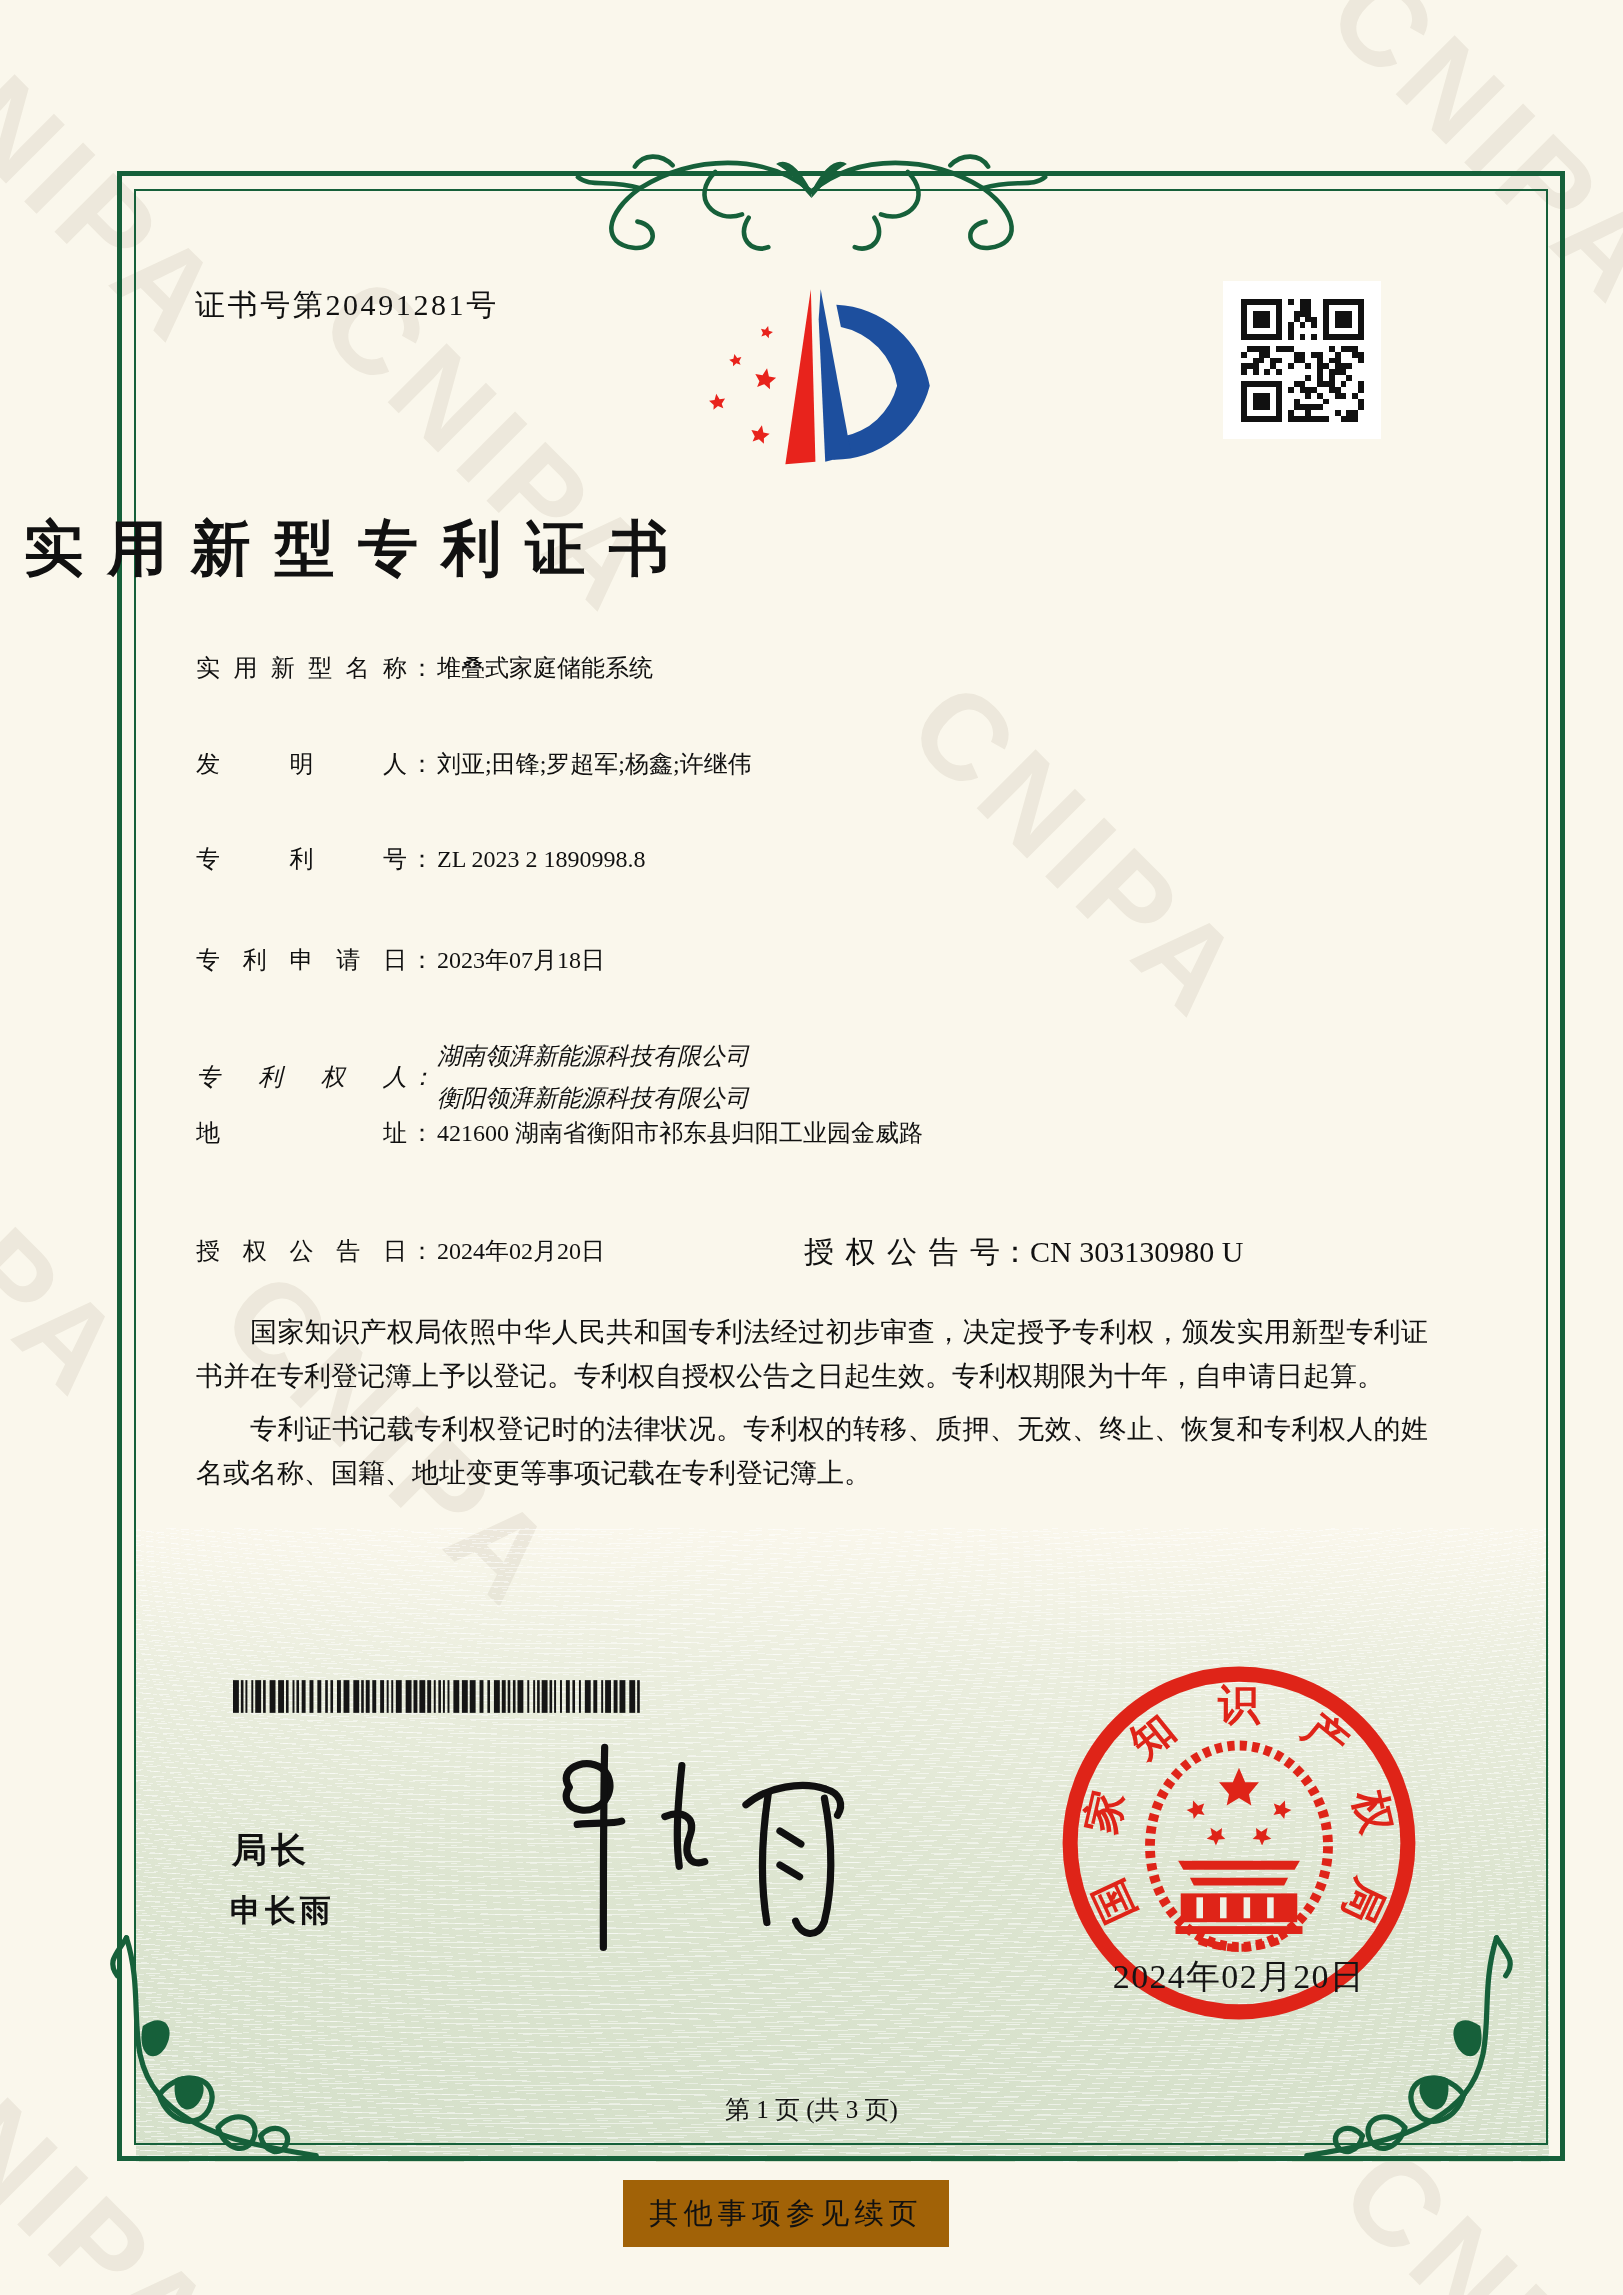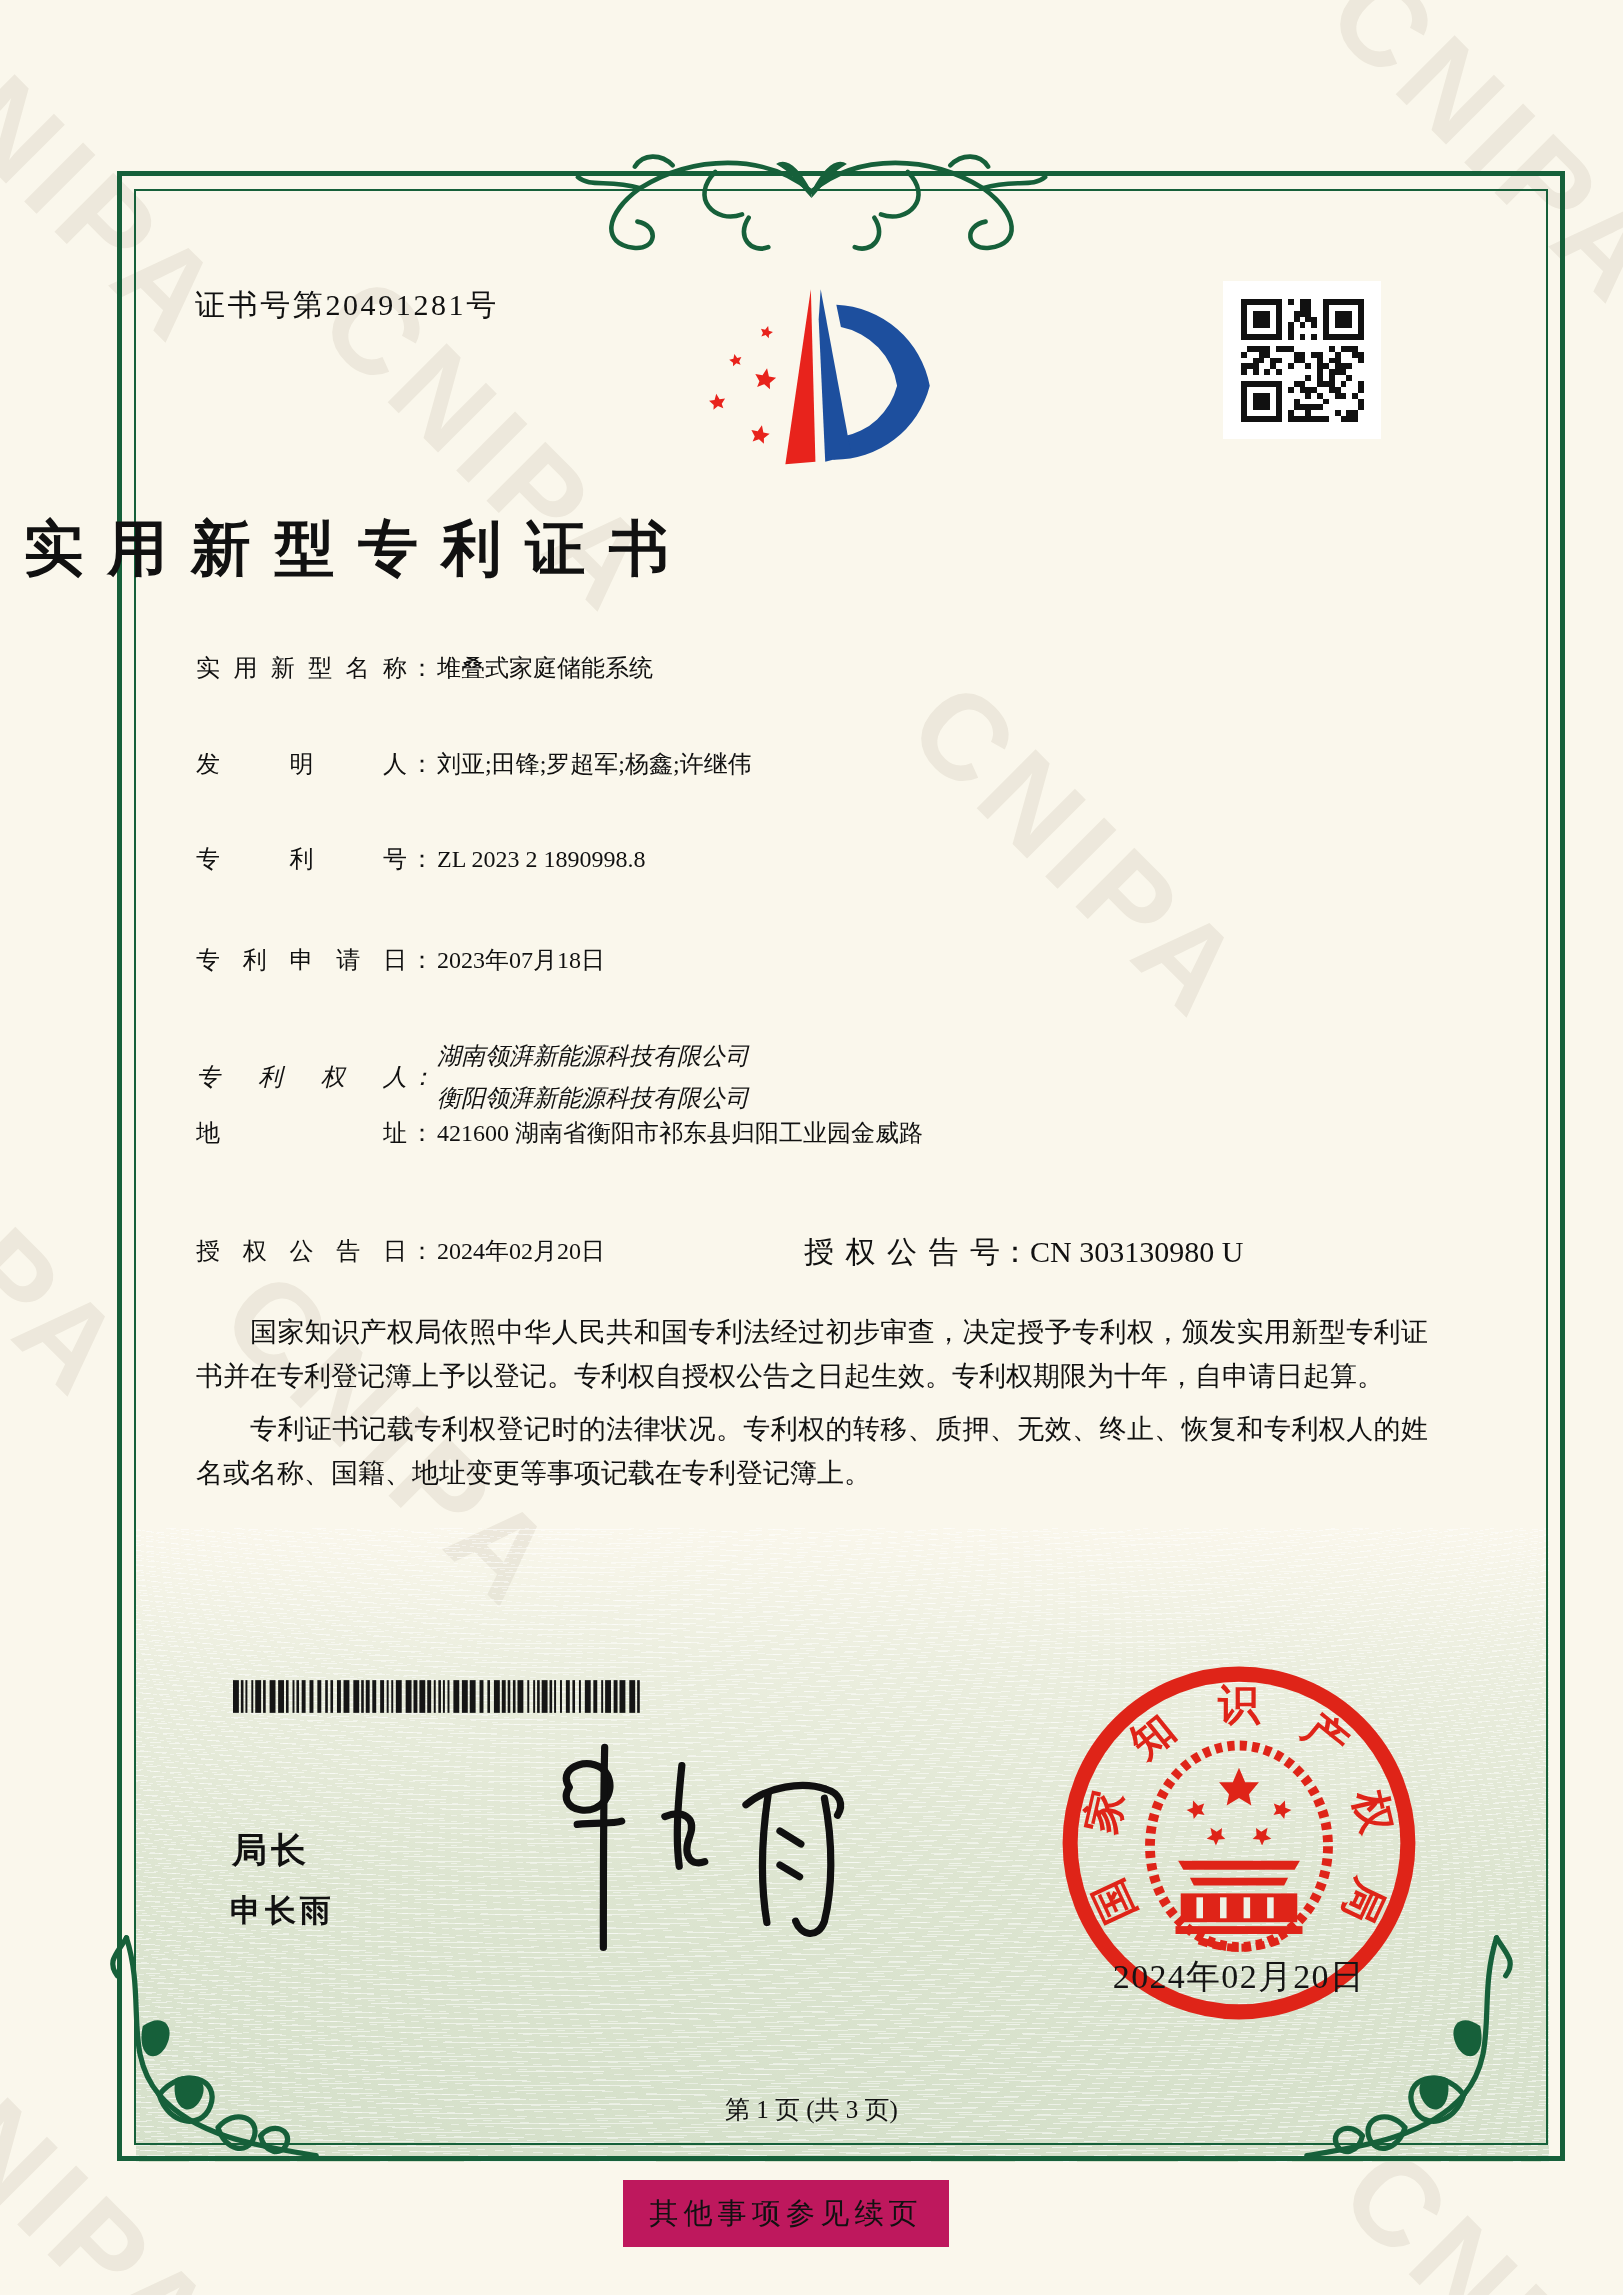--- a/index.html
+++ b/index.html
@@ -62,21 +62,21 @@
       font-weight:bold;font-size:35px;letter-spacing:3.9px;z-index:5;}
   .sig-name{position:absolute;left:230px;top:1890px;font-family:"Liberation Sans",sans-serif;
       font-weight:bold;font-size:31px;letter-spacing:3.9px;z-index:5;}
   .signature{position:absolute;left:471px;top:1725px;z-index:5;}
 
   .seal{position:absolute;left:1059px;top:1663px;width:360px;height:360px;z-index:6;}
   .seal-date{position:absolute;left:0;top:291px;width:100%;text-align:center;font-size:34px;
       letter-spacing:1.3px;color:#151515;z-index:7;}
 
   .footer-page{position:absolute;left:0;top:2093px;width:1623px;text-align:center;font-size:25px;z-index:5;}
-  .cont-box{position:absolute;left:623px;top:2180px;width:326px;height:67px;background:#be185d;
+  .cont-box{position:absolute;left:623px;top:2180px;width:326px;height:67px;background:#a16207;
       z-index:5;text-align:center;line-height:67px;font-size:29px;letter-spacing:5.2px;}
 </style>
 </head>
 <body>
 
 <div class="page">
 
   <div class="wm" style="left:-39px;top:-19.6px;">CNIPA</div>
   <div class="wm" style="left:393px;top:249px;">CNIPA</div>
   <div class="wm" style="left:982px;top:655px;">CNIPA</div>

